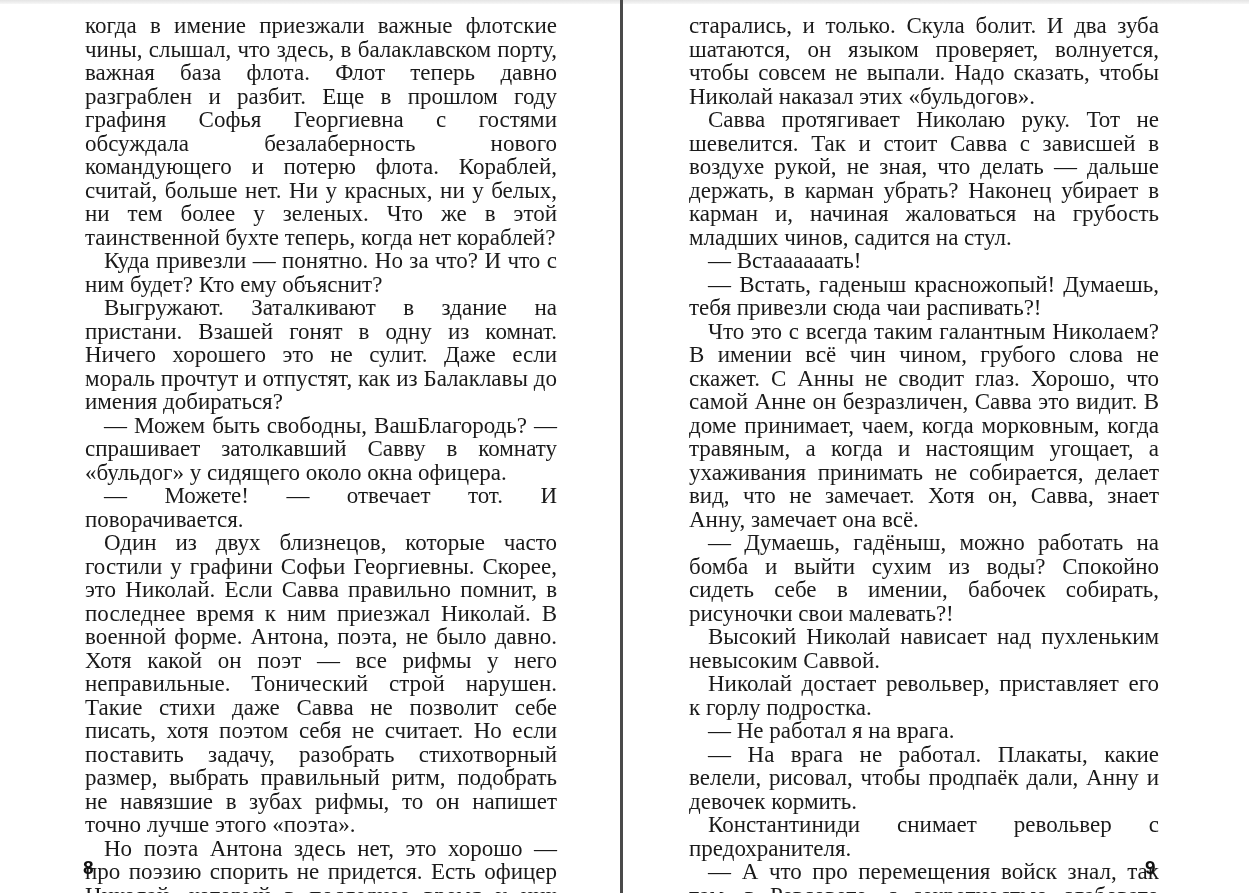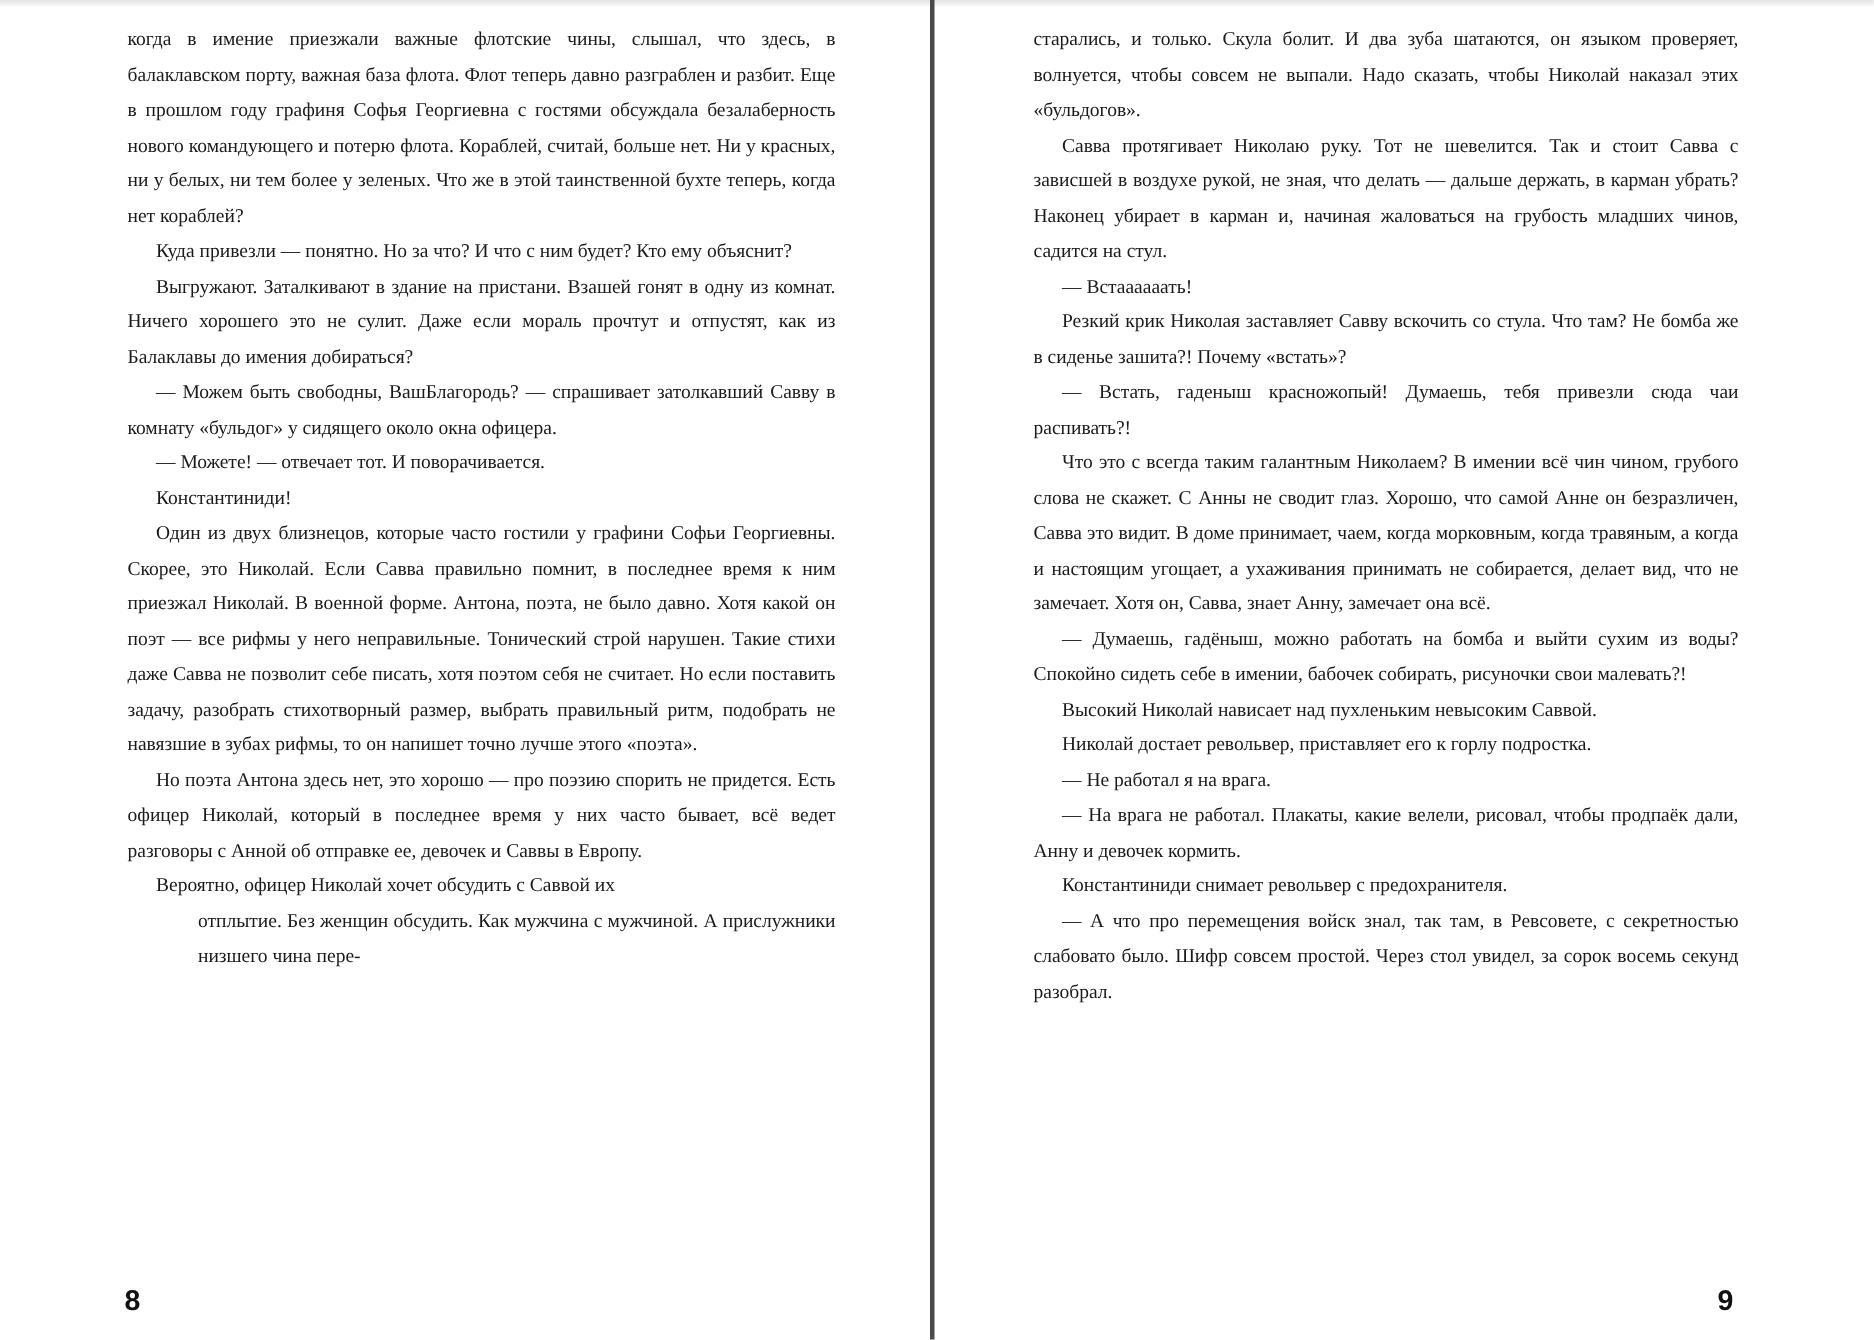--- a/index.html
+++ b/index.html
@@ -18,21 +18,21 @@
     position: absolute; left: 620px; top: 0; width: 3px; height: 893px;
     background: #4a4a4a;
   }
   .page {
     position: absolute; top: 14px;
   }
   .page.left { left: 85px; width: 472px; }
   .page.right { left: 689px; width: 470px; }
   .para {
     margin: 0;
-    font-size: 13px;
+    font-size: 23px;
     line-height: 23.5px;
     text-align: justify;
     text-align-last: left;
     hyphens: manual;
   }
   .para.indent { text-indent: 19px; }
   .para.narrow { padding-left: 47px; }
   .folio {
     position: absolute;
     font-family: "Liberation Sans", "DejaVu Sans", sans-serif;
@@ -48,33 +48,31 @@
 
 <div class="top-edge"></div>
 <div class="spine"></div>
 
 <div class="page left">
   <p class="para">когда в имение приезжали важные флотские чины, слышал, что здесь, в балаклавском порту, важная база флота. Флот теперь давно разграблен и разбит. Еще в прошлом году графиня Софья Георгиевна с гостями обсуждала безалаберность нового командующего и потерю флота. Кораблей, считай, больше нет. Ни у красных, ни у белых, ни тем более у зеленых. Что же в этой таинственной бухте теперь, когда нет кораблей?</p>
   <p class="para indent">Куда привезли — понятно. Но за что? И что с ним будет? Кто ему объяснит?</p>
   <p class="para indent">Выгружают. Заталкивают в здание на пристани. Взашей гонят в одну из комнат. Ничего хорошего это не сулит. Даже если мораль прочтут и отпустят, как из Балаклавы до имения добираться?</p>
   <p class="para indent">— Можем быть свободны, ВашБлагородь? — спрашивает затолкавший Савву в комнату «бульдог» у сидящего около окна офицера.</p>
   <p class="para indent">— Можете! — отвечает тот. И поворачивается.</p>
-  <p class="para indent">Константиниди!</p>
   <p class="para indent">Один из двух близнецов, которые часто гостили у графини Софьи Георгиевны. Скорее, это Николай. Если Савва правильно помнит, в последнее время к ним приезжал Николай. В военной форме. Антона, поэта, не было давно. Хотя какой он поэт — все рифмы у него неправильные. Тонический строй нарушен. Такие стихи даже Савва не позволит себе писать, хотя поэтом себя не считает. Но если поставить задачу, разобрать стихотворный размер, выбрать правильный ритм, подобрать не навязшие в зубах рифмы, то он напишет точно лучше этого «поэта».</p>
   <p class="para indent">Но поэта Антона здесь нет, это хорошо — про поэзию спорить не придется. Есть офицер Николай, который в последнее время у них часто бывает, всё ведет разговоры с Анной об отправке ее, девочек и Саввы в Европу.</p>
   <p class="para indent">Вероятно, офицер Николай хочет обсудить с Саввой их</p>
   <p class="para narrow">отплытие. Без женщин обсудить. Как мужчина с мужчиной. А прислужники низшего чина пере-</p>
 </div>
 <div class="folio left">8</div>
 
 <div class="page right">
   <p class="para">старались, и только. Скула болит. И два зуба шатаются, он языком проверяет, волнуется, чтобы совсем не выпали. Надо сказать, чтобы Николай наказал этих «бульдогов».</p>
   <p class="para indent">Савва протягивает Николаю руку. Тот не шевелится. Так и стоит Савва с зависшей в воздухе рукой, не зная, что делать — дальше держать, в карман убрать? Наконец убирает в карман и, начиная жаловаться на грубость младших чинов, садится на стул.</p>
   <p class="para indent">— Встаааааать!</p>
-  <p class="para indent">Резкий крик Николая заставляет Савву вскочить со стула. Что там? Не бомба же в сиденье зашита?! Почему «встать»?</p>
   <p class="para indent">— Встать, гаденыш красножопый! Думаешь, тебя привезли сюда чаи распивать?!</p>
   <p class="para indent">Что это с всегда таким галантным Николаем? В имении всё чин чином, грубого слова не скажет. С Анны не сводит глаз. Хорошо, что самой Анне он безразличен, Савва это видит. В доме принимает, чаем, когда морковным, когда травяным, а когда и настоящим угощает, а ухаживания принимать не собирается, делает вид, что не замечает. Хотя он, Савва, знает Анну, замечает она всё.</p>
   <p class="para indent">— Думаешь, гадёныш, можно работать на бомба и выйти сухим из воды? Спокойно сидеть себе в имении, бабочек собирать, рисуночки свои малевать?!</p>
   <p class="para indent">Высокий Николай нависает над пухленьким невысоким Саввой.</p>
   <p class="para indent">Николай достает револьвер, приставляет его к горлу подростка.</p>
   <p class="para indent">— Не работал я на врага.</p>
   <p class="para indent">— На врага не работал. Плакаты, какие велели, рисовал, чтобы продпаёк дали, Анну и девочек кормить.</p>
   <p class="para indent">Константиниди снимает револьвер с предохранителя.</p>
   <p class="para indent">— А что про перемещения войск знал, так там, в Ревсовете, с секретностью слабовато было. Шифр совсем простой. Через стол увидел, за сорок восемь секунд разобрал.</p>
 

